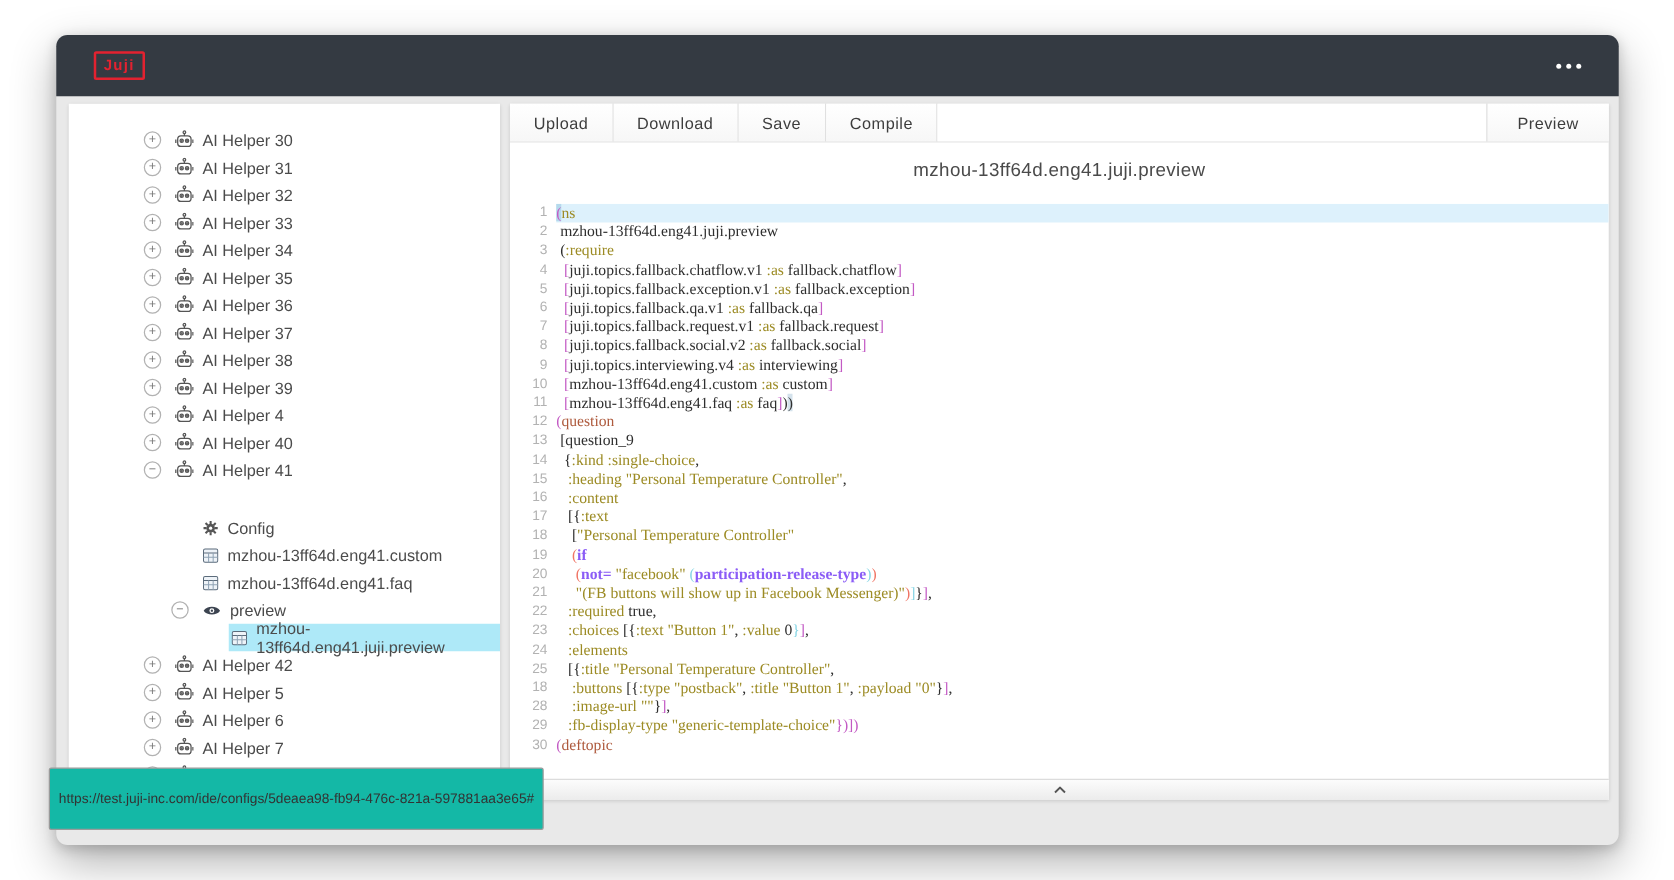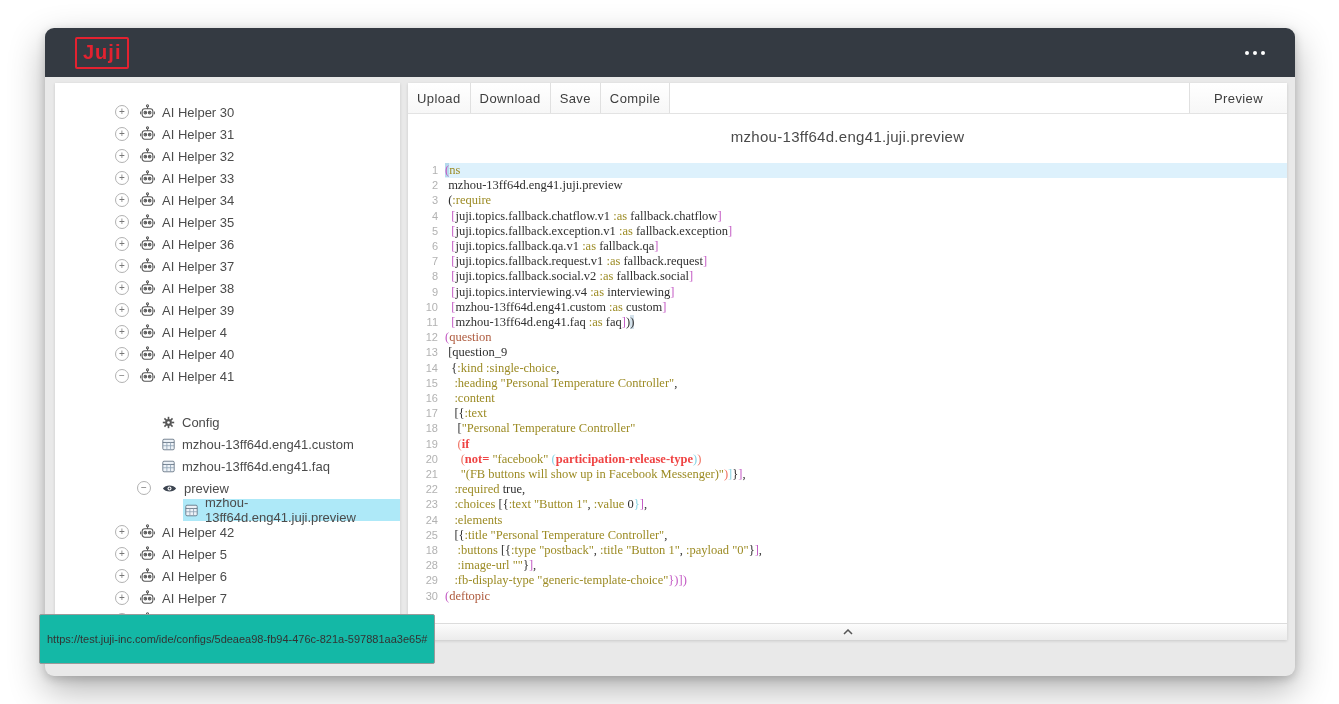--- a/index.html
+++ b/index.html
@@ -4,62 +4,62 @@
 <style>
   html,body{margin:0;padding:0;background:#fff;}
   body{width:1339px;height:704px;position:relative;font-family:"Liberation Sans",sans-serif;overflow:hidden;}
 
   .window{position:absolute;left:45px;top:28px;width:1250px;height:648px;background:#e9e9e9;
           border-radius:9px;box-shadow:0 14px 36px rgba(0,0,0,.30),0 3px 10px rgba(0,0,0,.18);}
 
   
   .topbar{height:49px;background:#343a42;border-radius:9px 9px 0 0;display:flex;align-items:center;
           justify-content:space-between;padding:0 30px;box-sizing:border-box;}
-  .logo{color:#e32230;border:2px solid #e32230;border-radius:2px;font-size:20px;font-weight:bold;
+  .logo{color:#e32230;border:2px solid #e32230;border-radius:2px;font-size:12px;font-weight:bold;
         letter-spacing:1px;padding:2px 6px 3px;font-family:"Liberation Sans",sans-serif;}
   .dots{display:flex;gap:4px;cursor:pointer;}
   .dots i{width:4px;height:4px;background:#fff;border-radius:50%;display:block;}
 
   
   .sidebar{position:absolute;left:10px;top:55px;width:345px;height:565px;background:#fff;
            box-shadow:0 1px 3px rgba(0,0,0,.14);overflow:hidden;}
   .tree{padding-top:18px;}
   .trow{height:22px;display:flex;align-items:center;font-size:13px;color:#4b4b4b;box-sizing:border-box;}
   .expand{width:14px;height:14px;border:1px solid #b2b2b2;border-radius:50%;display:inline-flex;
           align-items:center;justify-content:center;font-size:10px;line-height:1;color:#777;
           margin-right:9px;flex:none;box-sizing:border-box;cursor:pointer;}
   .itemwrap{display:inline-flex;align-items:center;height:22px;padding:0 7px 0 2px;cursor:pointer;}
   .itemwrap.sel{background:#aee9f8;}
   .ticon{display:inline-flex;margin-right:7px;flex:none;}
 
   
   .editor{position:absolute;left:363px;top:55px;width:879px;height:557px;background:#fff;
           box-shadow:0 1px 3px rgba(0,0,0,.14);}
   .toolbar{height:30px;display:flex;border-bottom:1px solid #e3e3e3;}
-  .tbtn{padding:0 9px;display:flex;align-items:center;font-size:13px;color:#3d3d3d;
+  .tbtn{padding:0 19px;display:flex;align-items:center;font-size:13px;color:#3d3d3d;
         border-right:1px solid #e0e0e0;background:linear-gradient(#fff,#f7f7f7);cursor:pointer;letter-spacing:.4px;}
   .tspacer{flex:1;background:#fff;}
   .tbtn.right{border-right:none;border-left:1px solid #e0e0e0;padding:0 24px;}
   .title-row{height:44px;display:flex;align-items:center;justify-content:center;font-size:15px;color:#4a4a4a;letter-spacing:.3px;}
 
   .code{position:absolute;top:80px;left:0;right:0;bottom:16px;overflow:hidden;font-size:12.5px;line-height:15.2px;}
   .cline{display:flex;}
   .gutter{width:30px;flex:none;text-align:right;padding-right:7px;color:#b2b2b2;font-size:11px;
           -webkit-user-select:none;user-select:none;}
   .ctext{white-space:pre;flex:1;color:#2f2f2f;font-family:Liberation Serif, serif;}
   .cline.hl .ctext{background:#ddf1fc;}
 
   .tk-b{color:#2f2f2f;}
   .tk-k{color:#9c8b24;}
   .tk-s{color:#9c8b24;}
   .tk-d{color:#ae5a3d;}
   .tk-m{color:#c35ac4;}
   .tk-c{color:#86d5e5;}
   .tk-r{color:#f07464;}
-  .tk-bold{color:#ef4444;font-weight:bold;}
+  .tk-bold{color:#8b5cf6;font-weight:bold;}
   .tk-hlp{background:#b5d9ec;}
   .tk-hlm{background:#d4e2ec;}
 
   .collapse-bar{position:absolute;left:0;right:0;bottom:0;height:16px;border-top:1px solid #dcdcdc;
                 background:linear-gradient(#fcfcfc,#ececec);display:flex;align-items:center;justify-content:center;cursor:pointer;}
 
   
   .status{position:absolute;left:-6px;bottom:12px;background:#14b8a6;border:1px solid #9a9a9a;border-radius:2px;
           font-size:11px;color:#333;padding:18px 7px;white-space:nowrap;}
 </style>

